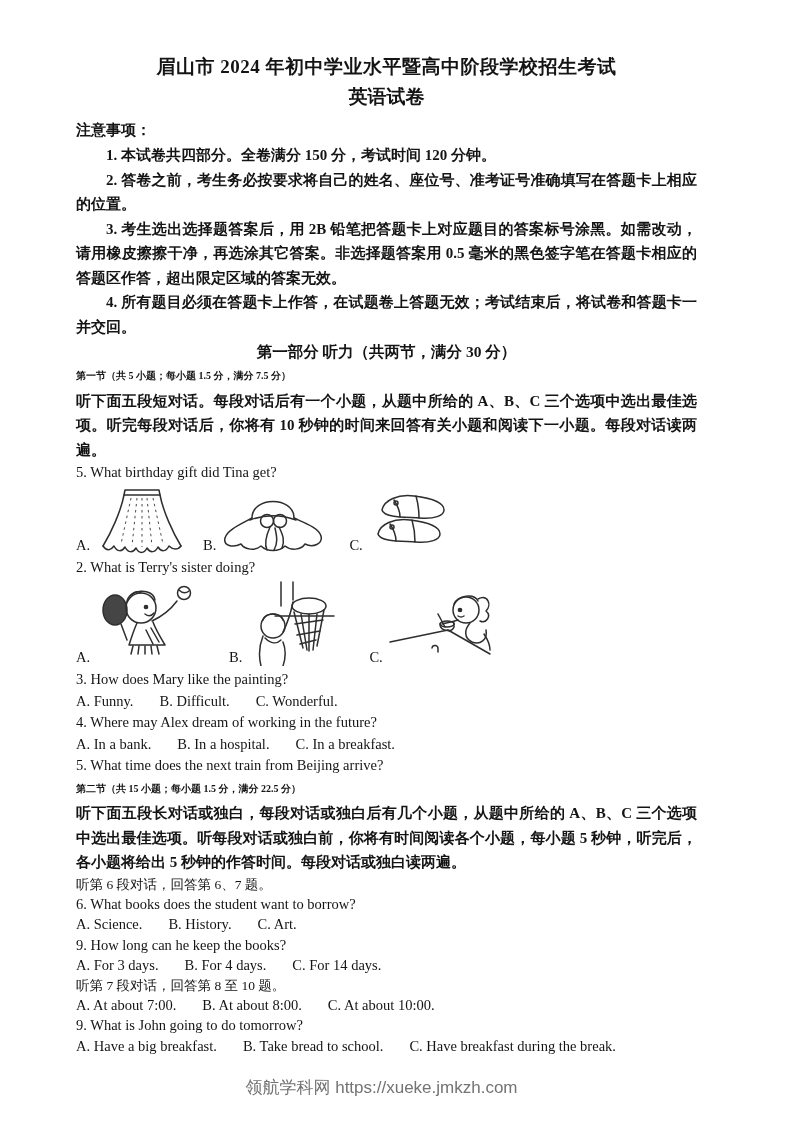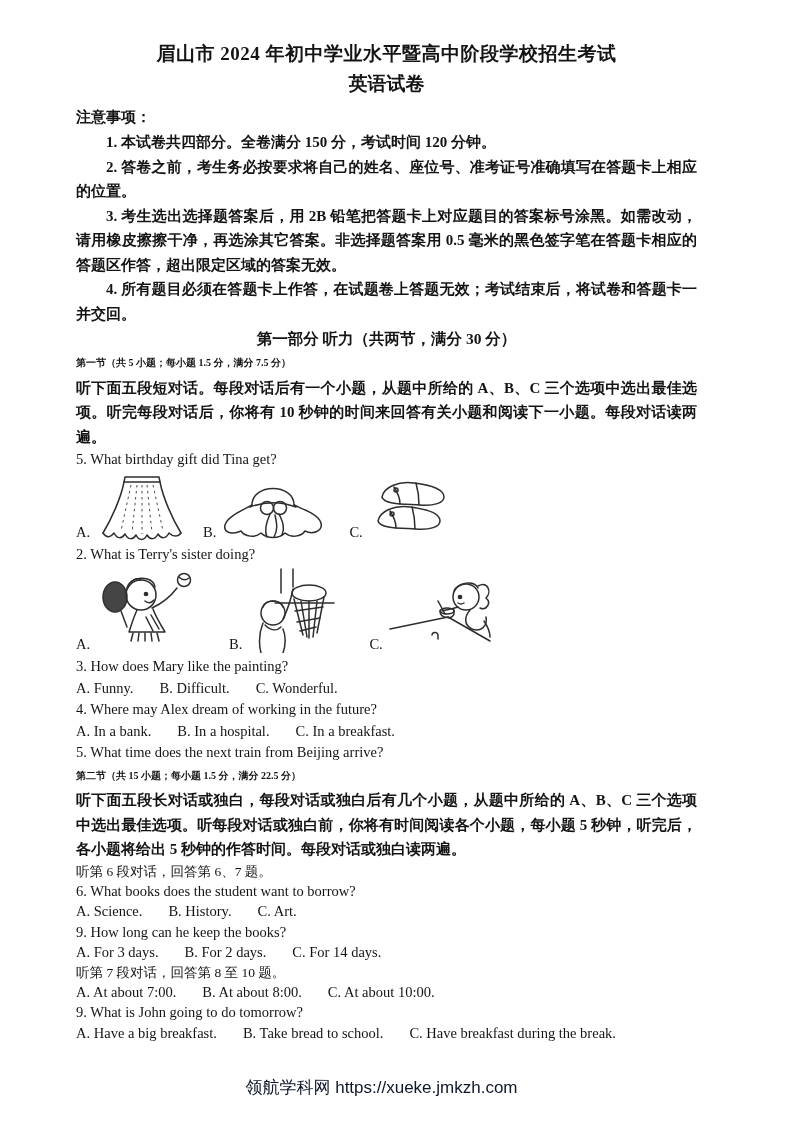--- a/index.html
+++ b/index.html
@@ -1,18 +1,18 @@
 <!DOCTYPE html>
 <html><head>
 <meta charset="utf-8">
 <style>
   html,body { margin:0; padding:0; background:#ffffff; }
   .page {
     width:763px; height:1125px; background:#fff; position:relative;
-    box-sizing:border-box; padding:39px 66px 0 76px;
+    box-sizing:border-box; padding:52px 66px 0 76px;
     font-family:"Liberation Serif","DejaVu Serif",serif; color:#141414;
     overflow:hidden;
   }
   p { margin:0; }
   .title    { font-size:19px; font-weight:700; text-align:center; line-height:30px; letter-spacing:0.5px; }
   .subtitle { font-size:19px; font-weight:700; text-align:center; line-height:30px; margin-bottom:6px; }
   .notice-head { font-size:15px; font-weight:700; line-height:25px; }
   .notice-item { font-size:15px; font-weight:700; line-height:24.5px; text-indent:2em; text-align:justify; }
   .part-head { font-size:15.5px; font-weight:700; text-align:center; line-height:25px; }
   .sec-head  { font-size:10px; font-weight:700; line-height:24.5px; }
@@ -21,21 +21,21 @@
   .q2   { font-size:14.5px; line-height:20.5px; }
   .opts span { display:inline-block; margin-right:26px; }
   .hint { font-size:13.5px; line-height:19px; }
   .img-row { display:flex; align-items:flex-end; }
   .img-group { display:flex; align-items:flex-end; }
   .pic-label { font-size:14.5px; line-height:18px; }
   .img-row svg { display:block; margin-left:5px; }
   .g1 { margin-left:0; }
   .watermark {
     position:absolute; left:0; right:0; top:1076px; text-align:center;
-    color:#0f172a; font-size:17px;
+    color:#737373; font-size:17px;
     font-family:"Liberation Sans","DejaVu Sans",sans-serif;
   }
   .lineart { fill:none; stroke:#2e2e2e; stroke-width:1.5; stroke-linecap:round; stroke-linejoin:round; }
 </style>
 </head>
 <body>
 
 <div class="page">
 
   <p class="title">眉山市 2024 年初中学业水平暨高中阶段学校招生考试</p>
@@ -186,21 +186,21 @@
 
   <p class="hint">听第 6 段对话，回答第 6、7 题。</p>
 
   <p class="q2">6. What books does the student want to borrow?</p>
   <p class="q2 opts">
     <span>A. Science.</span><span>B. History.</span><span>C. Art.</span>
   </p>
 
   <p class="q2">9. How long can he keep the books?</p>
   <p class="q2 opts">
-    <span>A. For 3 days.</span><span>B. For 2 days.</span><span>C. For 14 days.</span>
+    <span>A. For 3 days.</span><span>B. For 4 days.</span><span>C. For 14 days.</span>
   </p>
 
   <p class="hint">听第 7 段对话，回答第 8 至 10 题。</p>
 
   <p class="q2 opts">
     <span>A. At about 7:00.</span><span>B. At about 8:00.</span><span>C. At about 10:00.</span>
   </p>
 
   <p class="q2">9. What is John going to do tomorrow?</p>
   <p class="q2 opts">

